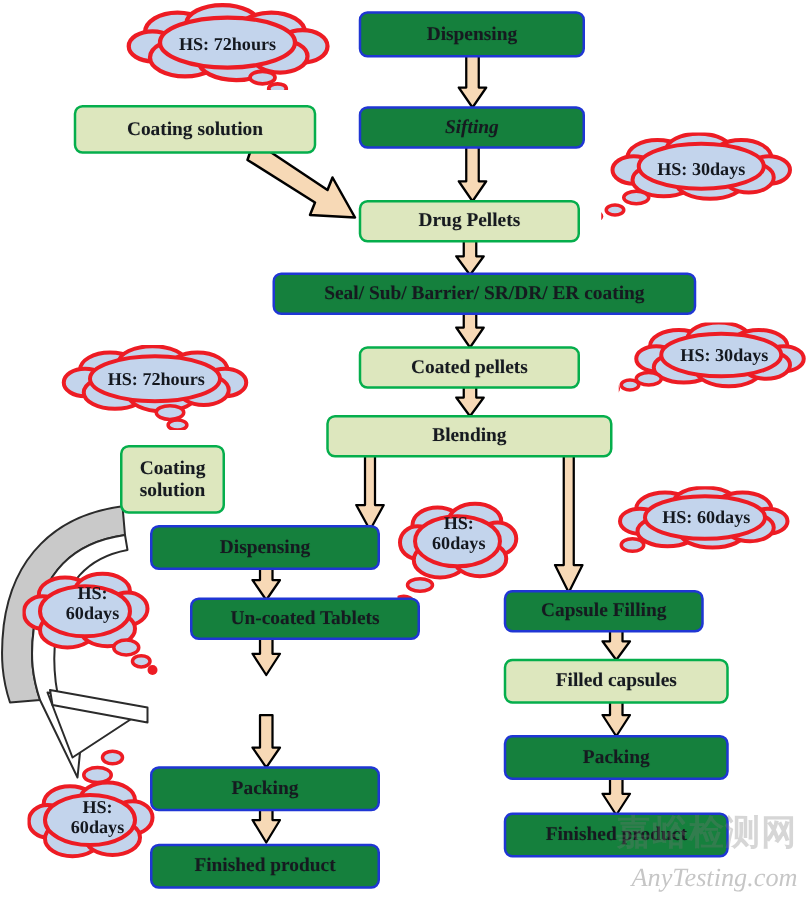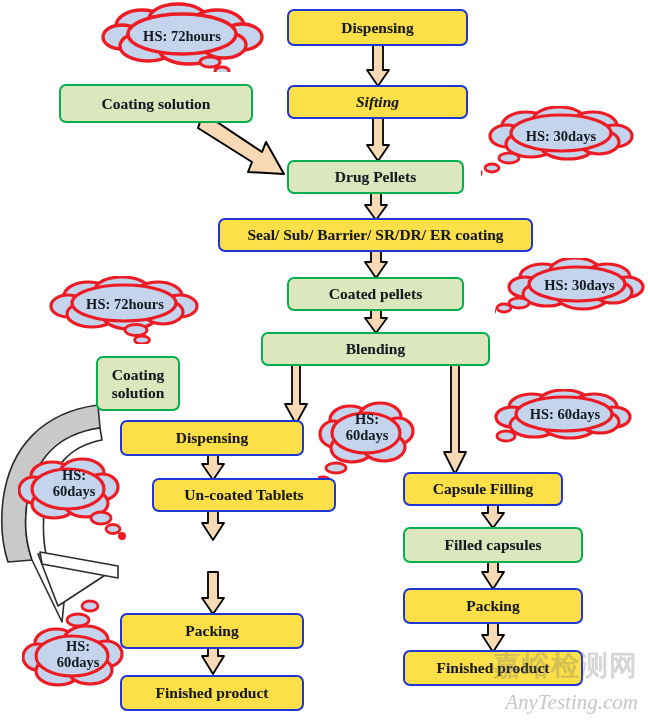--- a/index.html
+++ b/index.html
@@ -8,21 +8,21 @@
   #stage{position:relative;width:648px;height:721px;background:#fff;}
 
   
   .box{position:absolute;box-sizing:border-box;
        display:flex;align-items:center;justify-content:center;
        text-align:center;line-height:1.12;
        font-weight:700;color:#161a20;
        border-radius:7px;
        font-family:"Liberation Serif", serif;
        text-shadow:0 0 1px rgba(0,0,0,.18);}
-  .box.blue{background:#fde047;border:2.5px solid #1f36d4;}
+  .box.blue{background:#15803d;border:2.5px solid #1f36d4;}
   .box.green{background:#dde7be;border:2.5px solid #05ae4c;}
 
   
   .cloud{position:absolute;}
   .cloud .ctext{position:absolute;left:0;top:0;width:100%;height:100%;
       display:flex;align-items:center;justify-content:center;text-align:center;
       font-weight:700;color:#14181f;line-height:1.1;
       font-family:"Liberation Serif", serif;pointer-events:none;}
   .cloud svg{display:block;}
 
@@ -326,21 +326,21 @@
   </div>
 
   <div class="box green" style="left:59px;top:84px;width:194px;height:39px;font-size:15.5px;">
     <span>Coating solution</span>
   </div>
 
   <div class="box green" style="left:287px;top:160px;width:177px;height:34px;font-size:15.5px;">
     <span>Drug Pellets</span>
   </div>
 
-  <div class="box blue" style="left:218px;top:218px;width:315px;height:34px;font-size:15.5px;">
+  <div class="box blue" style="left:218px;top:218px;width:339px;height:34px;font-size:15.5px;">
     <span>Seal/ Sub/ Barrier/ SR/DR/ ER coating</span>
   </div>
 
   <div class="box green" style="left:287px;top:277px;width:177px;height:34px;font-size:15.5px;">
     <span>Coated pellets</span>
   </div>
 
   <div class="box green" style="left:261px;top:332px;width:229px;height:34px;font-size:15.5px;">
     <span>Blending</span>
   </div>

